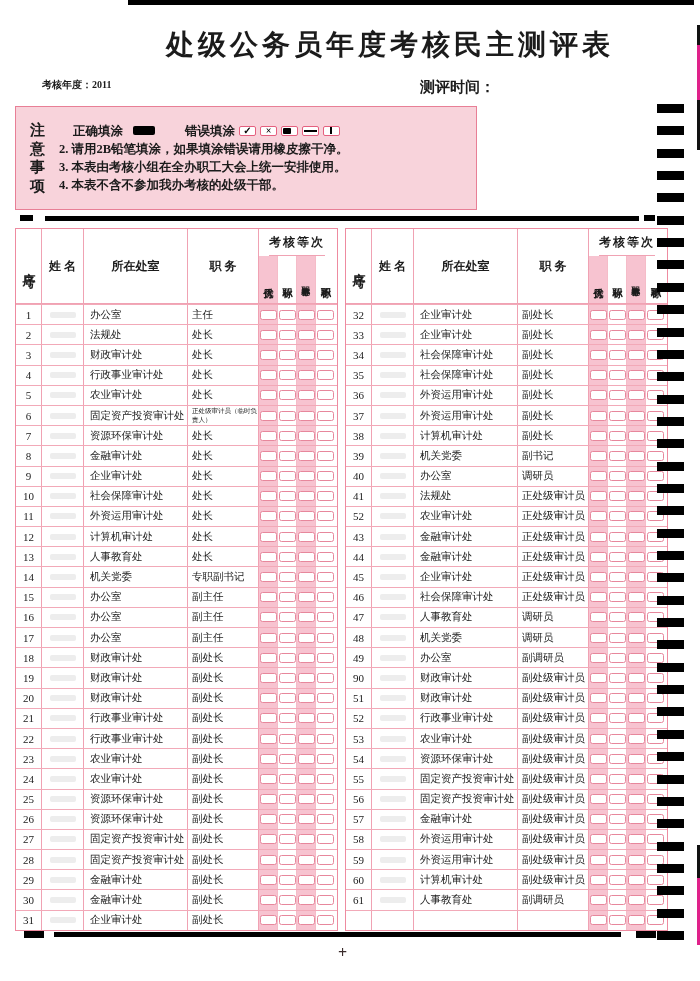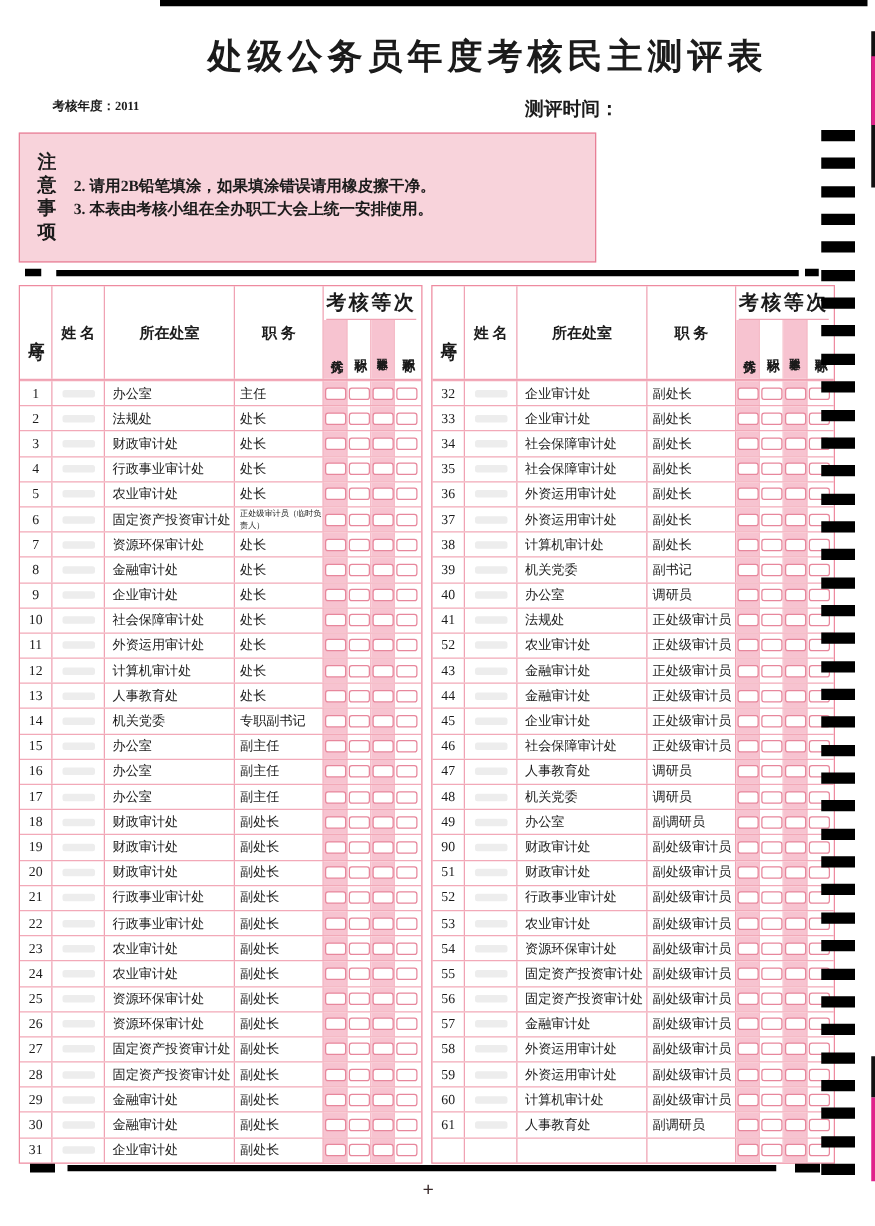--- a/index.html
+++ b/index.html
@@ -35,21 +35,21 @@
   
   .tables{position:absolute;left:15px;top:228px;width:653px;display:flex;gap:7px;}
   .eval-table{width:323px;border:1.5px solid #ee8ba0;box-sizing:border-box;background:#fff;}
   .thead{display:flex;height:74px;border-bottom:1px solid #f0a2b3;}
   .th,.td{box-sizing:border-box;border-right:1px solid #f0a2b3;}
   .c-seq{width:26px;} .c-name{width:42px;} .c-office{width:104px;} .c-pos{width:71px;}
   .c-grades{width:76px;border-right:none;display:flex;flex-direction:column;}
   .th{display:flex;align-items:center;justify-content:center;font-weight:bold;font-size:12px;}
   .th .vseq{writing-mode:vertical-rl;text-orientation:upright;letter-spacing:4px;font-size:13px;}
   .grades-title{height:26px;display:flex;align-items:center;justify-content:center;
-                font-weight:bold;font-size:16px;letter-spacing:2px;border-bottom:1px solid #f0a2b3;}
+                font-weight:bold;font-size:12px;letter-spacing:2px;border-bottom:1px solid #f0a2b3;}
   .grades-sub{flex:1;display:flex;}
   .gh{width:19px;display:flex;align-items:center;justify-content:center;
       border-right:1px solid #f5bcc8;box-sizing:border-box;}
   .gh:last-child{border-right:none;}
   .gh .vtext{writing-mode:vertical-rl;text-orientation:upright;font-size:10px;font-weight:bold;line-height:1;}
   .gh .vtext.tiny{font-size:8.5px;}
   .stripe{background:#f7c3d0;}
 
   .tbody{display:flex;flex-direction:column;height:626px;}
   .tr{flex:1;display:flex;border-top:1px solid #f2a9b8;}
@@ -86,22 +86,43 @@
   </div>
 
   <div class="notice">
     <div class="notice-side" id="notice-side">
         <span>注</span>
         <span>意</span>
         <span>事</span>
         <span>项</span>
       </div>
     <div class="notice-body">
+      <div class="fill-demo">
+        <span>正确填涂</span>
+        <span class="solid-box"></span>
+        <span>错误填涂</span>
+        <span class="demo-box">
+            <span class="glyph">✓</span>
+          </span>
+        <span class="demo-box">
+            <span class="glyph">×</span>
+          </span>
+        <span class="demo-box">
+            <span class="half-fill"></span>
+          </span>
+        <span class="demo-box">
+            <span class="h-line"></span>
+          </span>
+        <span class="demo-box">
+            <span class="v-line"></span>
+          </span>
+      </div>
       <div class="notice-line">2. 请用2B铅笔填涂，如果填涂错误请用橡皮擦干净。</div>
       <div class="notice-line">3. 本表由考核小组在全办职工大会上统一安排使用。</div>
+      <div class="notice-line">4. 本表不含不参加我办考核的处级干部。</div>
     </div>
   </div>
 
   <div class="sep">
     <div class="blk" style="left:20px;top:215px;width:13px;height:6px;"></div>
     <div class="blk" style="left:45px;top:216px;width:594px;height:4.5px;"></div>
     <div class="blk" style="left:644px;top:215px;width:11px;height:6px;"></div>
   </div>
 
   <div class="tables">

